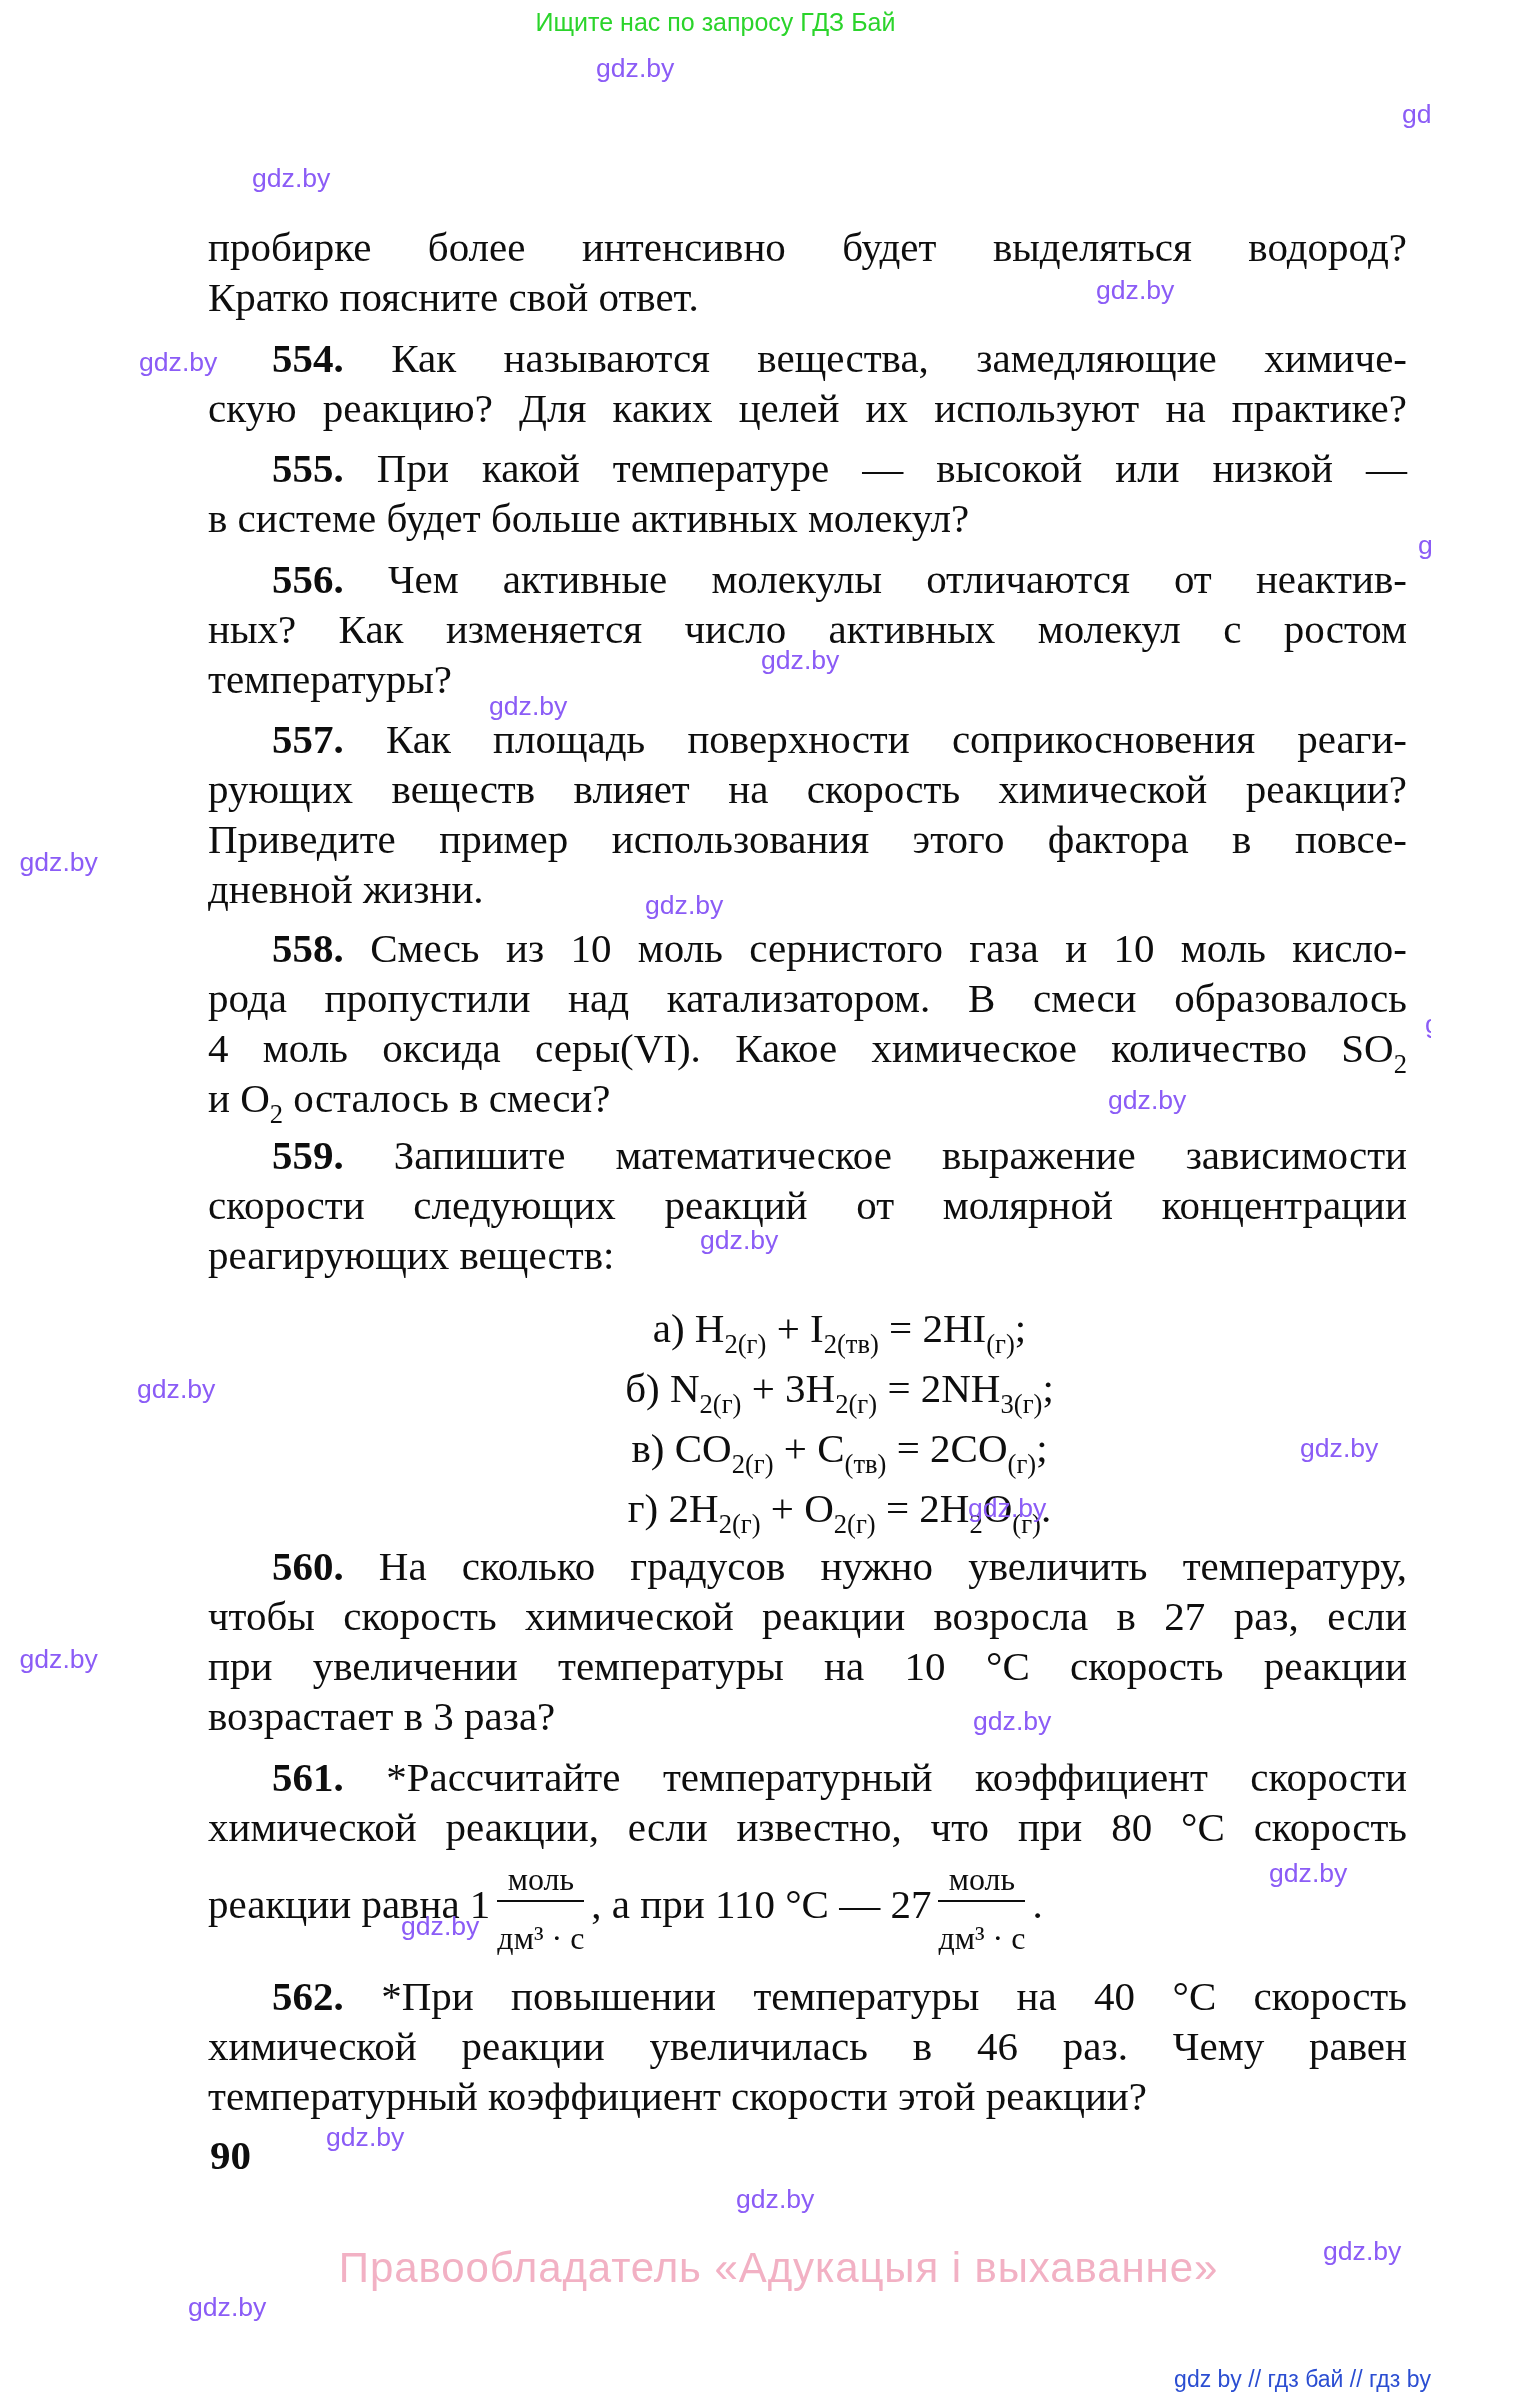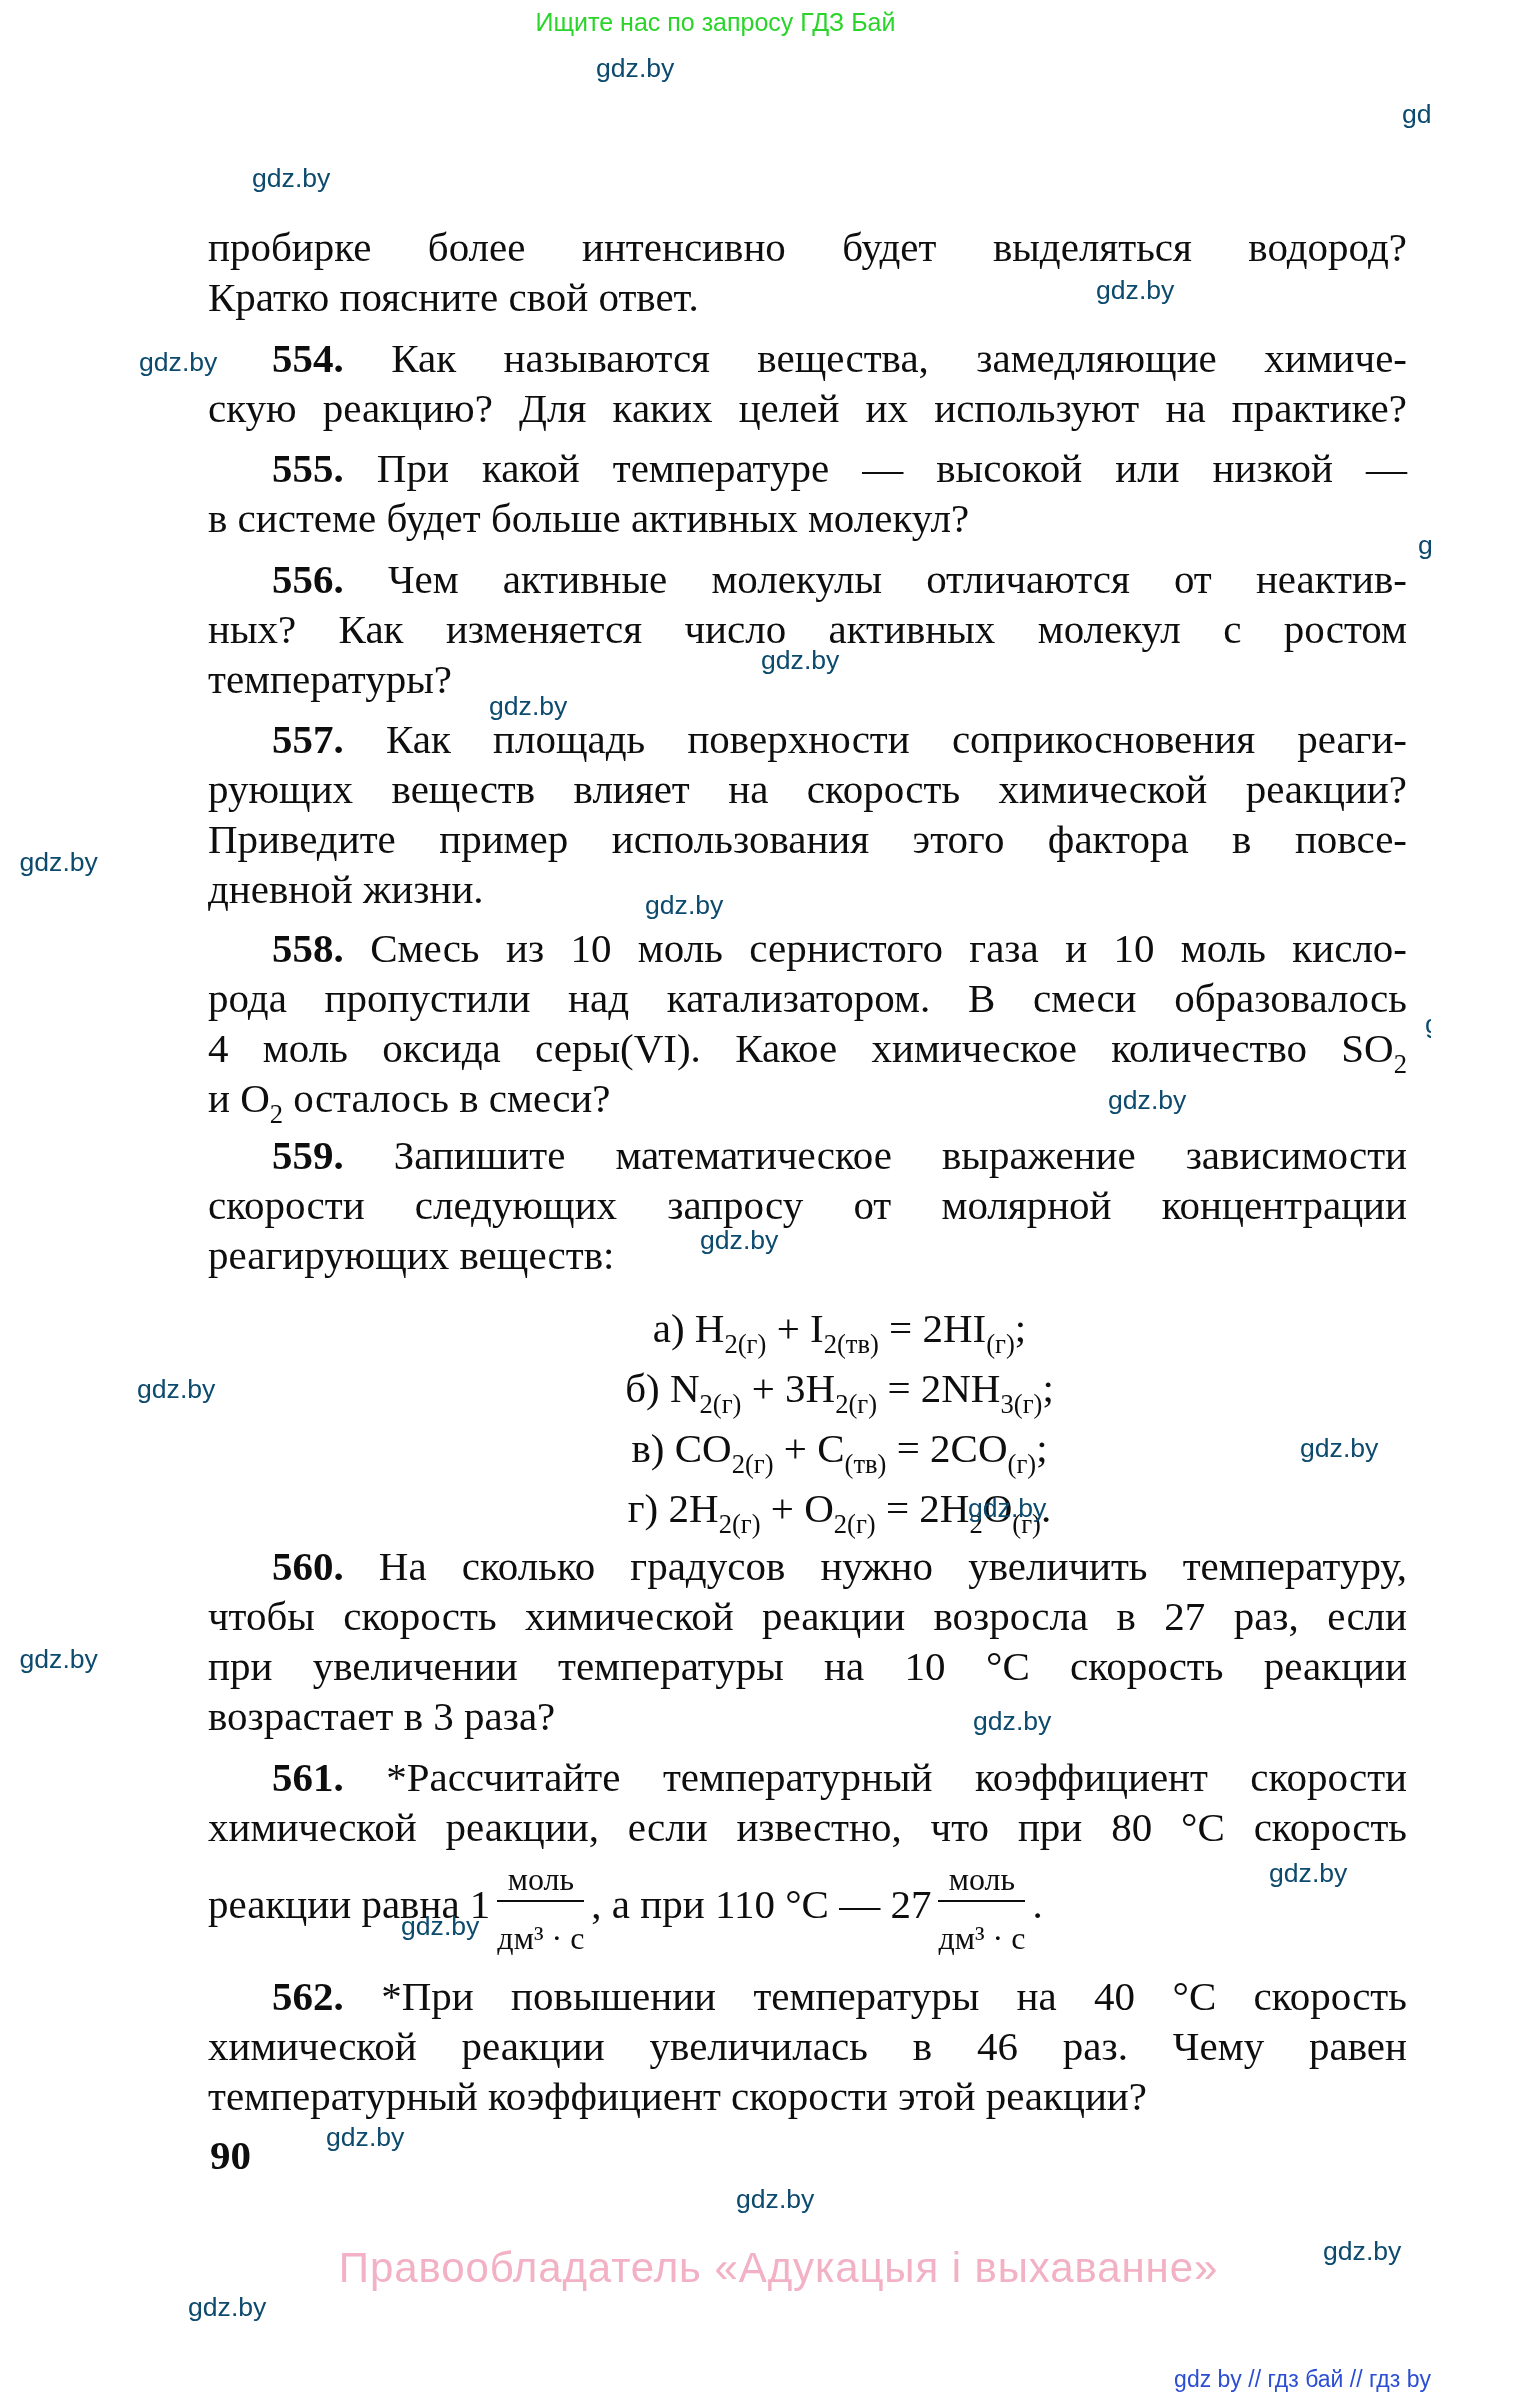--- a/index.html
+++ b/index.html
@@ -19,21 +19,21 @@
   .mt12{margin-top:10.6px;} .mt10{margin-top:8.9px;} .mt8{margin-top:7px;} .mt4{margin-top:3.5px;} .mt16{margin-top:14px;}
   .eqs{margin-top:17.7px;}
   .eq{height:60px;line-height:60px;padding-left:64px;text-align:center;}
   .fline{display:block;text-align:left;margin-top:8.9px;}
   .frac{display:inline-block;vertical-align:middle;text-align:center;
         font-size:32px;line-height:37px;margin:0 7px;}
   .frac .fnum{display:block;border-bottom:2.7px solid #0e0e0e;padding:0 8.9px 1.8px;}
   .frac .fden{display:block;padding-top:18px;}
   
   .wm{position:absolute;font-family:"Liberation Sans", sans-serif;font-size:26.6px;line-height:30px;
-      color:#0c4a6e;white-space:nowrap;}
+      color:#8b5cf6;white-space:nowrap;}
   
   .pageno{position:absolute;left:210px;top:2131px;font-size:41px;font-weight:700;}
   .copy{position:absolute;top:2245px;left:0;width:1557px;text-align:center;
         font-family:"Liberation Sans", sans-serif;font-size:42px;line-height:46px;
         color:#f2b1c4;letter-spacing:0.9px;}
   .links{position:absolute;top:2365px;left:0;width:100%;text-align:right;
          font-family:"Liberation Sans", sans-serif;font-size:23px;line-height:28px;color:#2b4ed2;}
 </style>
 </head>
 <body>
@@ -74,21 +74,21 @@
 
     <p class="para mt10">
       <span class="ln j ind"><b class="num">558.</b><span> Смесь из 10 моль сернистого газа и 10 моль кисло-</span></span>
       <span class="ln j">рода пропустили над катализатором. В смеси образовалось</span>
       <span class="ln j"><span>4 моль оксида серы(VI). Какое химическое количество SO</span><sub>2</sub></span>
       <span class="ln"><span>и O</span><sub>2</sub><span> осталось в смеси?</span></span>
     </p>
 
     <p class="para mt8">
       <span class="ln j ind"><b class="num">559.</b><span> Запишите математическое выражение зависимости</span></span>
-      <span class="ln j">скорости следующих запросу от молярной концентрации</span>
+      <span class="ln j">скорости следующих реакций от молярной концентрации</span>
       <span class="ln">реагирующих веществ:</span>
     </p>
 
     <div class="eqs">
       <div class="eq"><span>а) H</span><sub>2(г)</sub><span> + I</span><sub>2(тв)</sub><span> = 2HI</span><sub>(г)</sub><span>;</span></div>
       <div class="eq"><span>б) N</span><sub>2(г)</sub><span> + 3H</span><sub>2(г)</sub><span> = 2NH</span><sub>3(г)</sub><span>;</span></div>
       <div class="eq"><span>в) CO</span><sub>2(г)</sub><span> + C</span><sub>(тв)</sub><span> = 2CO</span><sub>(г)</sub><span>;</span></div>
       <div class="eq"><span>г) 2H</span><sub>2(г)</sub><span> + O</span><sub>2(г)</sub><span> = 2H</span><sub>2</sub><span>O</span><sub>(г)</sub><span>.</span></div>
     </div>
 

